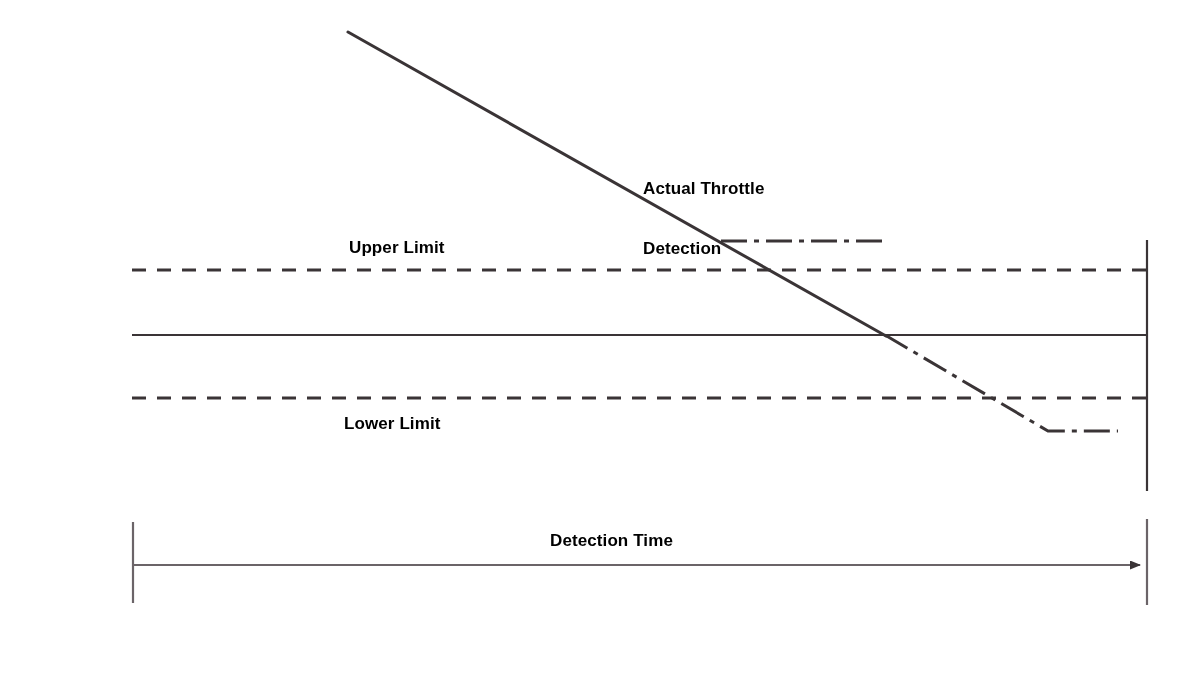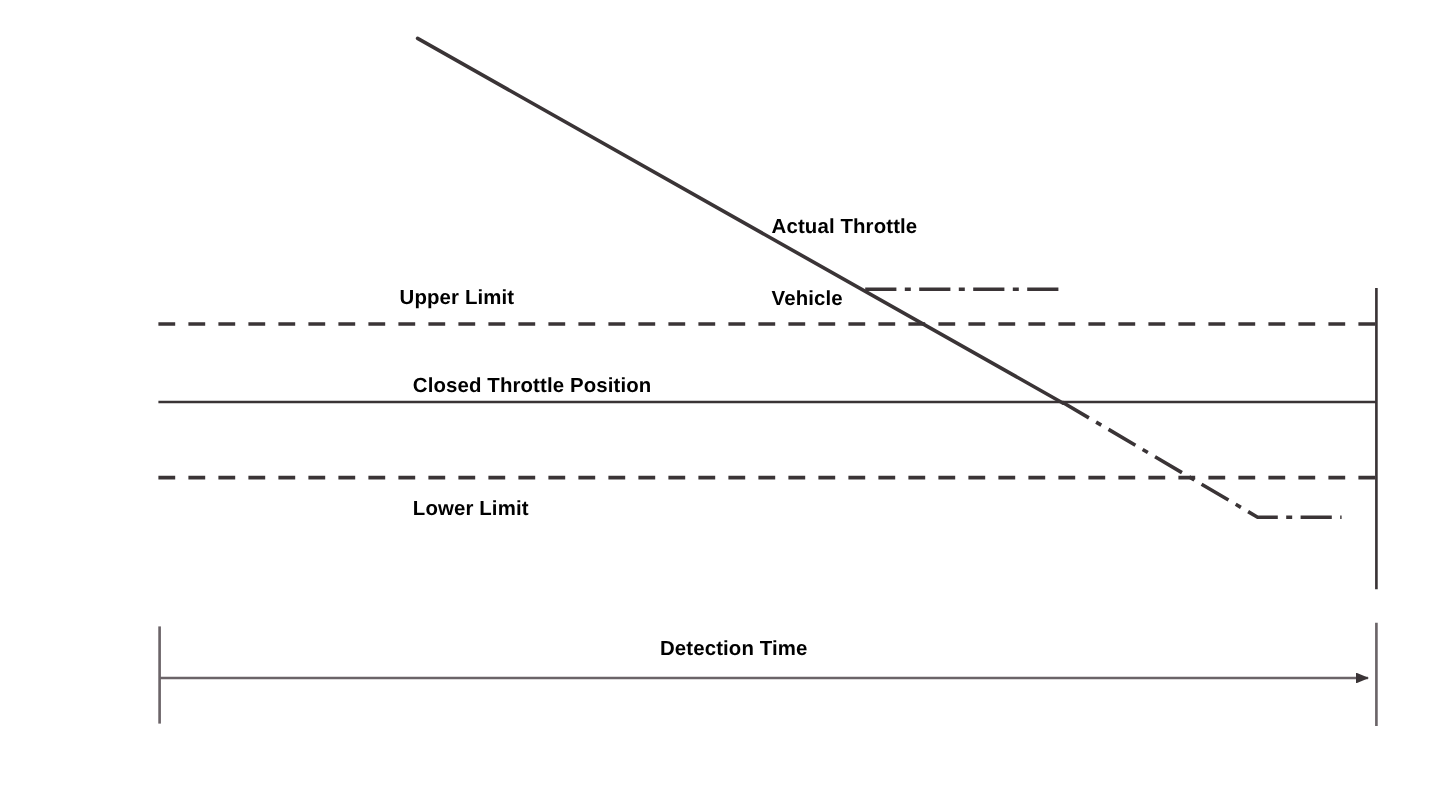--- a/index.html
+++ b/index.html
@@ -30,21 +30,21 @@
     position: absolute;
     font-family: "Liberation Sans", sans-serif;
     font-weight: bold;
     font-size: 17px;
     line-height: 20px;
     color: #000000;
     white-space: pre;
     letter-spacing: 0.1px;
   }
   #label-actual-throttle-position { left: 643px; top: 139px; }
-  #label-upper-limit            { left: 333px; top: 238px; }
+  #label-upper-limit            { left: 349px; top: 238px; }
   #label-closed-throttle        { left: 344px; top: 312px; }
   #label-lower-limit            { left: 344px; top: 414px; }
   #label-vehicle-off-mode       { left: 51px;  top: 471px; }
   #label-detection-time         { left: 550px; top: 531px; }
 </style>
 </head>
 <body>
 
 <div id="diagram-root">
 
@@ -72,25 +72,24 @@
 
     <line x1="133" y1="522" x2="133" y2="603" stroke="#6b6468" stroke-width="2.2" stroke-linecap="butt"></line>
 
     <line x1="1147" y1="519" x2="1147" y2="605" stroke="#6b6468" stroke-width="2.2" stroke-linecap="butt"></line>
 
     <line x1="133" y1="565" x2="1140" y2="565" stroke="#6b6468" stroke-width="2" marker-end="url(#arrowhead-right)"></line>
   </svg>
 
   <div class="diagram-label" id="label-actual-throttle-position">
     <div>Actual Throttle</div>
-    <div>Vehicle</div>
+    <div>Detection</div>
   </div>
 
   <div class="diagram-label" id="label-upper-limit">Upper Limit</div>
 
-  <div class="diagram-label" id="label-closed-throttle">Closed Throttle Position</div>
 
   <div class="diagram-label" id="label-lower-limit">Lower Limit</div>
 
 
   <div class="diagram-label" id="label-detection-time">Detection Time</div>
 
 </div>
 
 </body></html>

